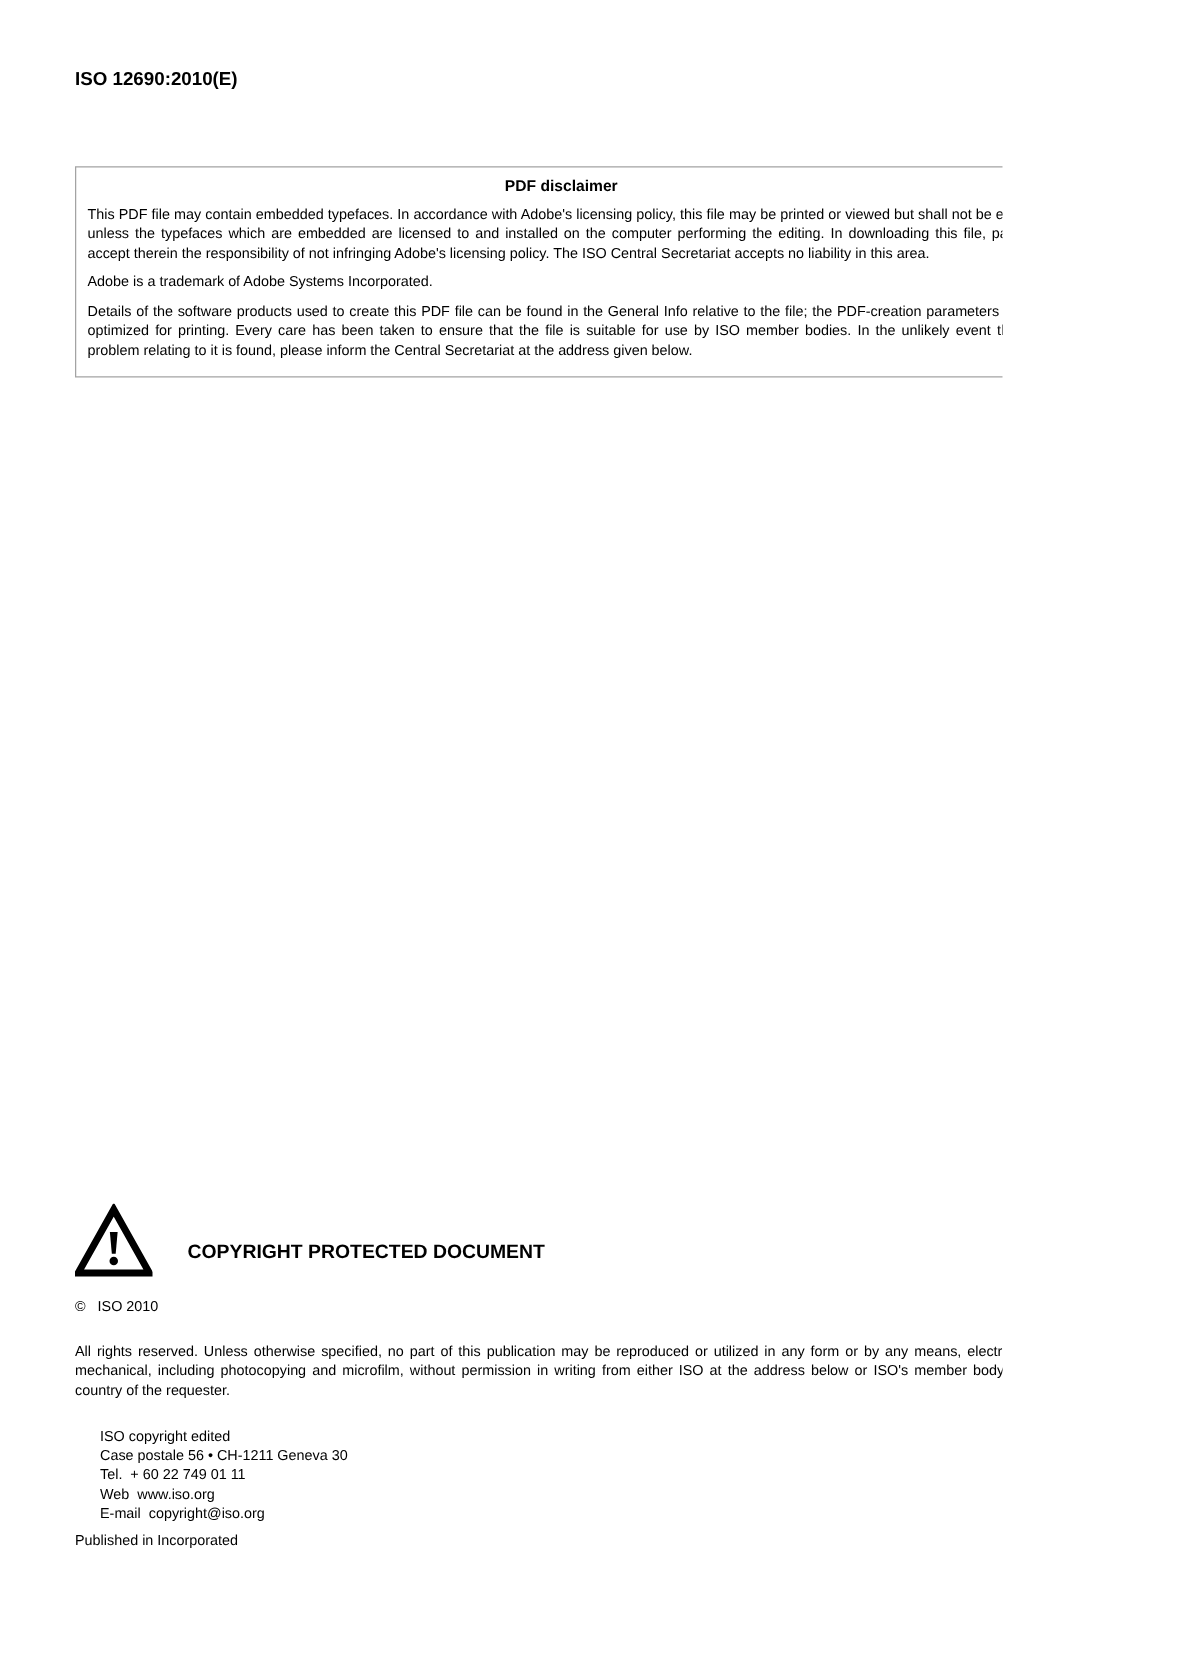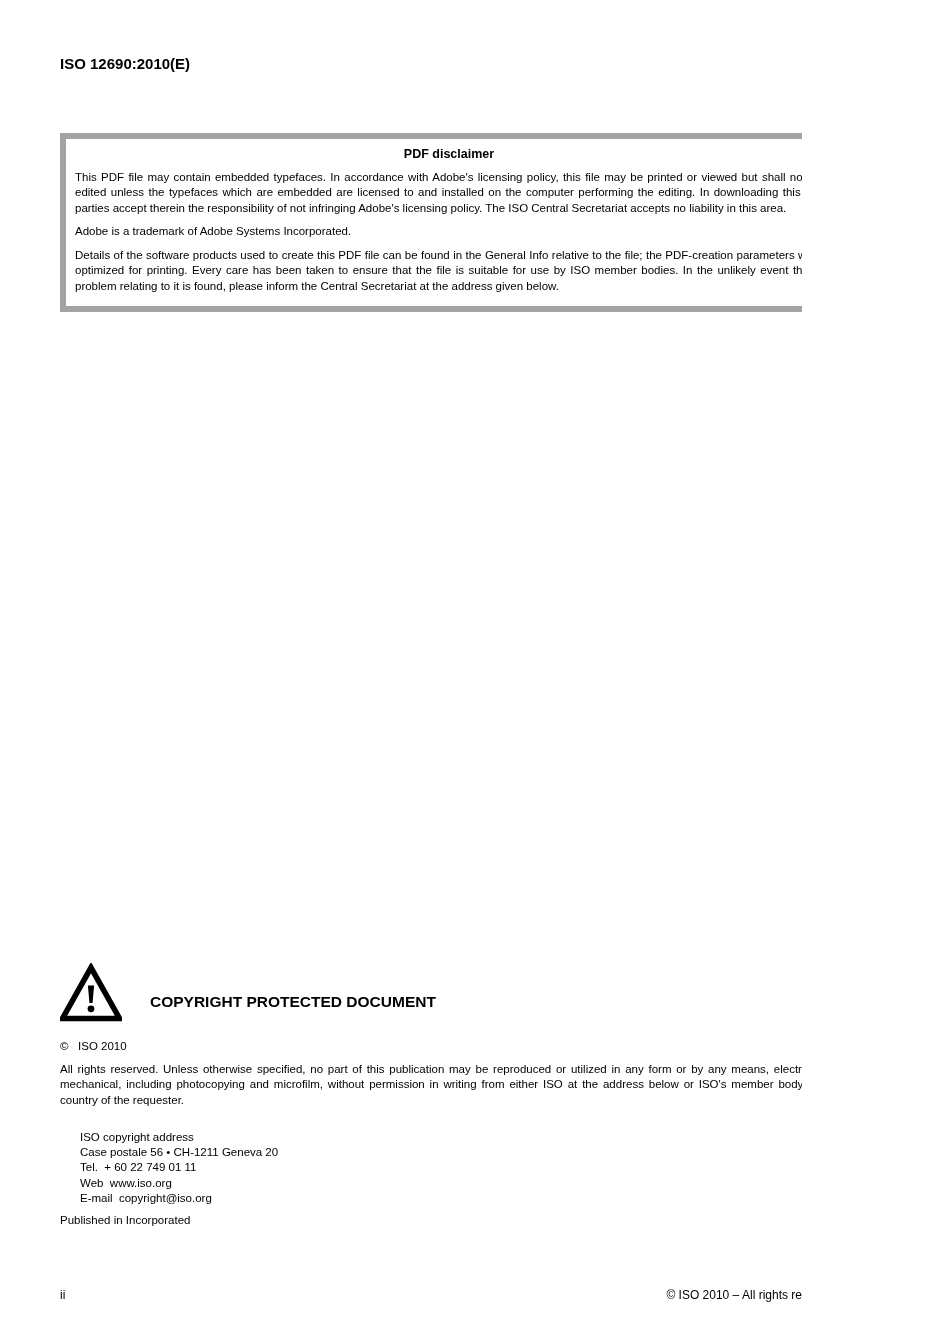--- a/index.html
+++ b/index.html
@@ -23,21 +23,21 @@
     top: 55px;
     left: 60px;
     font-size: 15px;
     font-weight: bold;
   }
   .disclaimer-box {
     position: absolute;
     top: 133px;
     left: 60px;
     width: 778px;
-    border: 6px solid #a3a3a3;
+    border: 1px solid #a3a3a3;
     padding: 8px 9px 12px 9px;
     font-size: 11.5px;
     line-height: 15.5px;
   }
   .disclaimer-title {
     text-align: center;
     font-weight: bold;
     font-size: 12.5px;
     margin-bottom: 7px;
   }
@@ -66,21 +66,21 @@
     flex: 0 0 auto;
   }
   .warn-icon svg { display: block; width: 62px; height: 60px; }
   .copyright-title {
     font-size: 15.5px;
     font-weight: bold;
     margin-left: 28px;
     padding-bottom: 14px;
   }
   .copyright-notice {
-    margin-bottom: 7px;
+    margin-bottom: 20px;
   }
   .copyright-body {
     margin-bottom: 22px;
   }
   .address-block {
     margin-left: 20px;
     margin-bottom: 7px;
   }
   .address-block div { line-height: 15.2px; }
   .published-line { }
@@ -120,29 +120,25 @@
         </svg>
       </span>
       <span class="copyright-title">COPYRIGHT PROTECTED DOCUMENT</span>
     </div>
 
     <div class="copyright-notice pre">©   ISO 2010</div>
 
     <p class="copyright-body just">All rights reserved. Unless otherwise specified, no part of this publication may be reproduced or utilized in any form or by any means, electronic or mechanical, including photocopying and microfilm, without permission in writing from either ISO at the address below or ISO's member body in the country of the requester.</p>
 
     <div class="address-block">
-      <div class="pre">ISO copyright address</div>
-      <div class="pre">Case postale 56 • CH-1211 Geneva 20</div>
+      <div class="pre">ISO copyright edited</div>
+      <div class="pre">Case postale 56 • CH-1211 Geneva 30</div>
       <div class="pre">Tel.  + 60 22 749 01 11</div>
       <div class="pre">Web  www.iso.org</div>
       <div class="pre">E-mail  copyright@iso.org</div>
     </div>
 
     <div class="published-line">Published in Incorporated</div>
 
   </div>
 
-  <div class="footer">
-    <span>ii</span>
-    <span>© ISO 2010 – All rights reserved</span>
-  </div>
 
 </div>
 
 </body></html>

